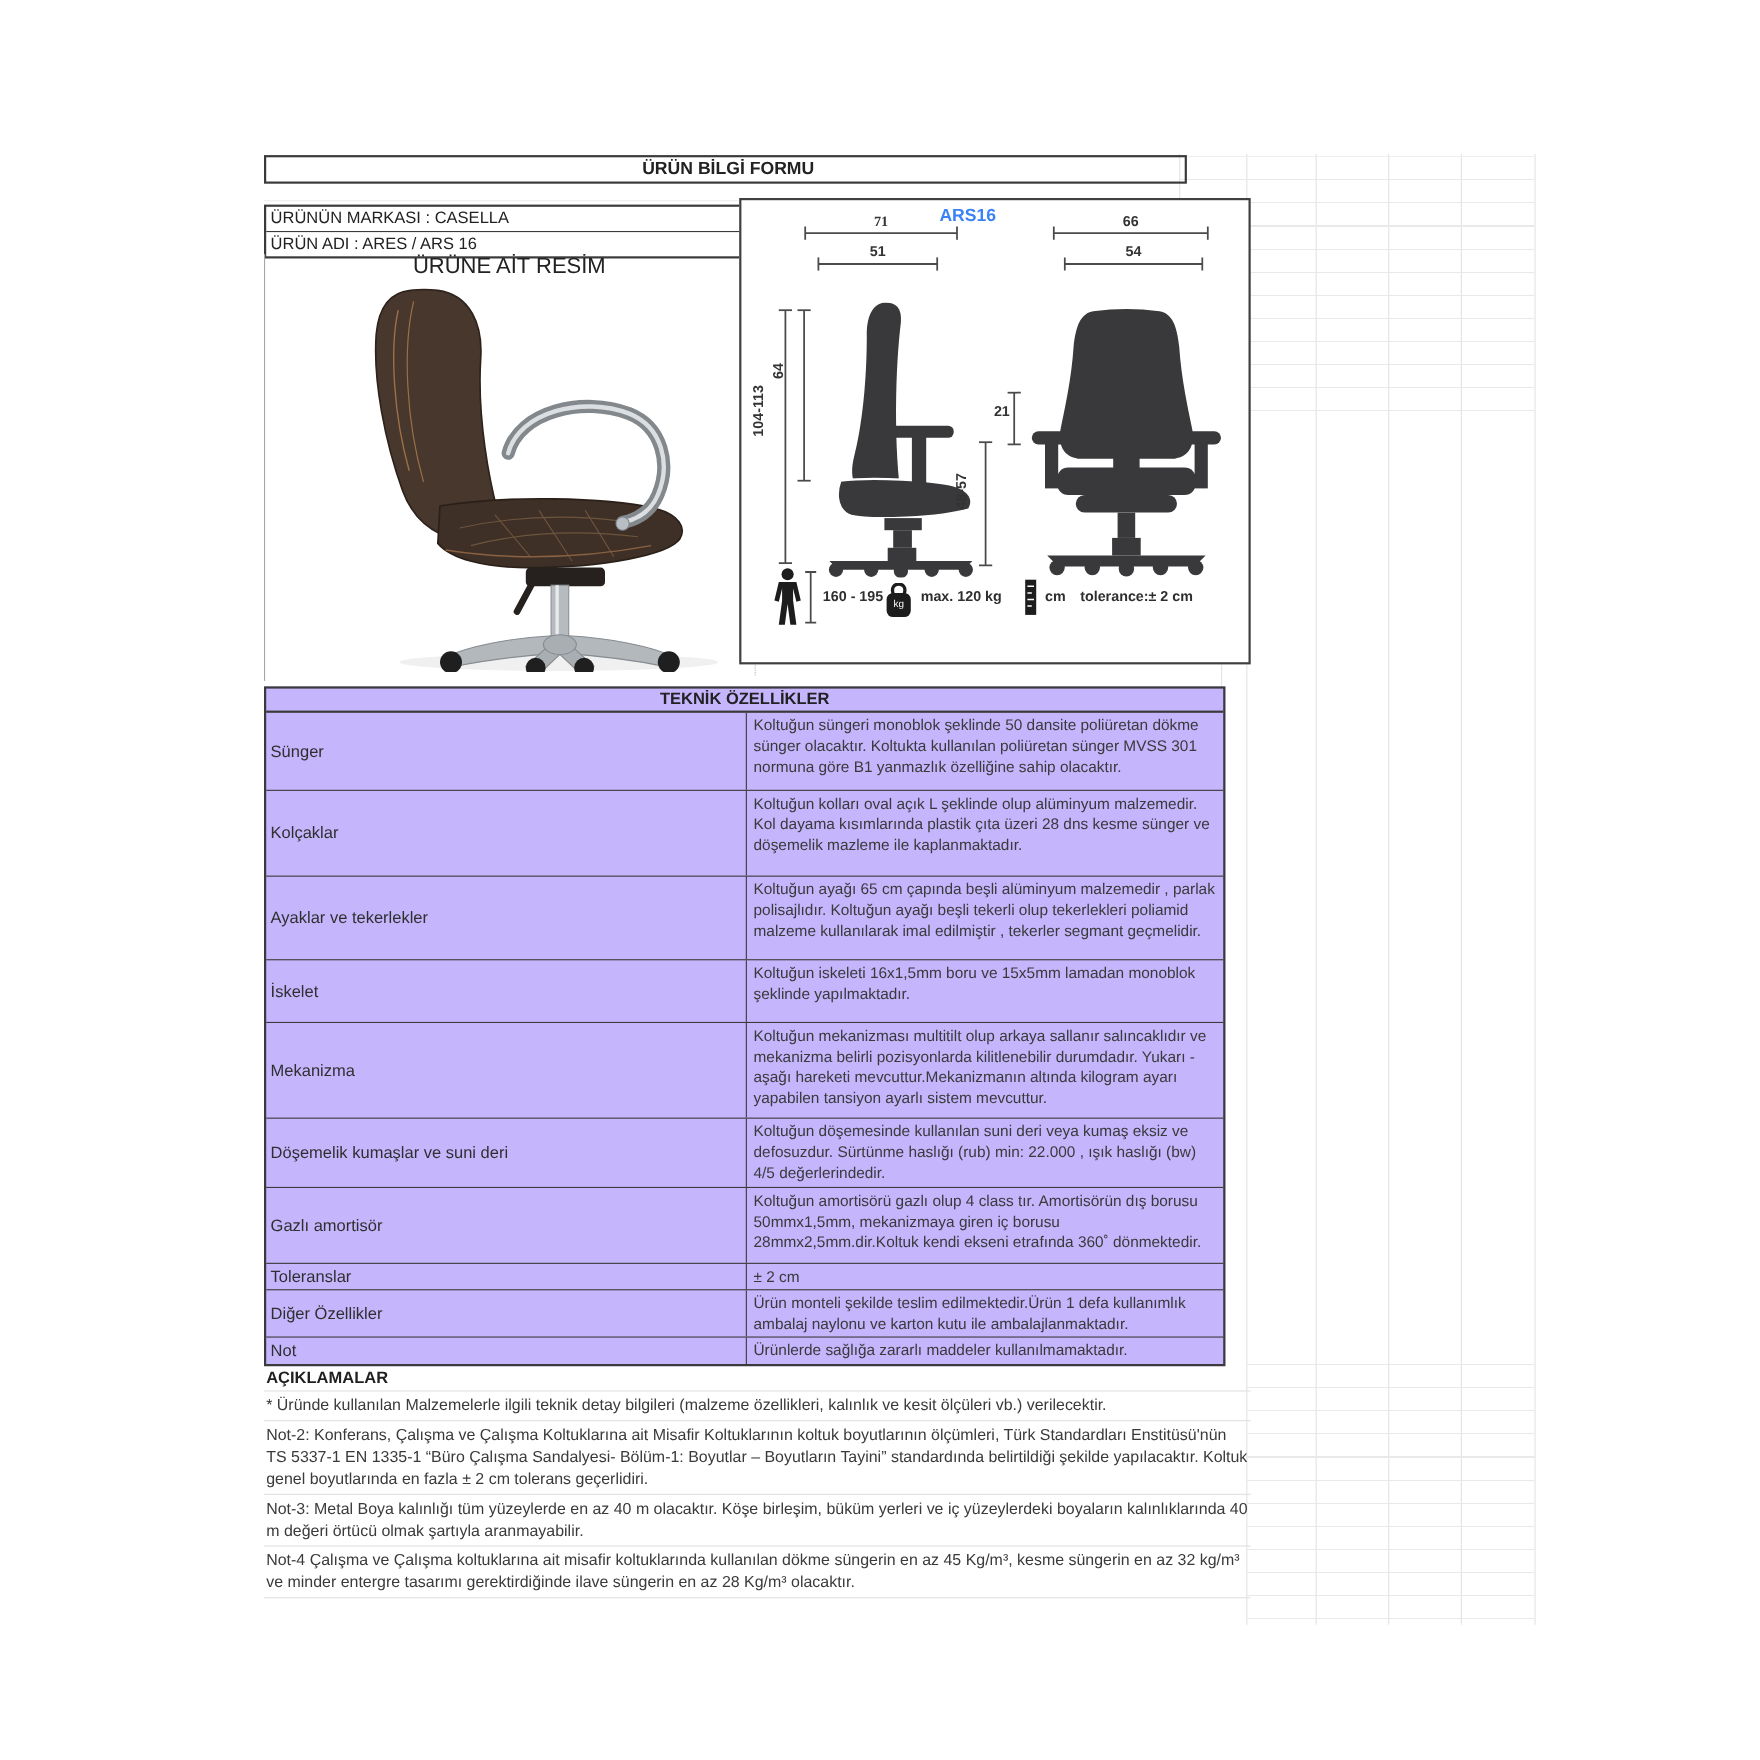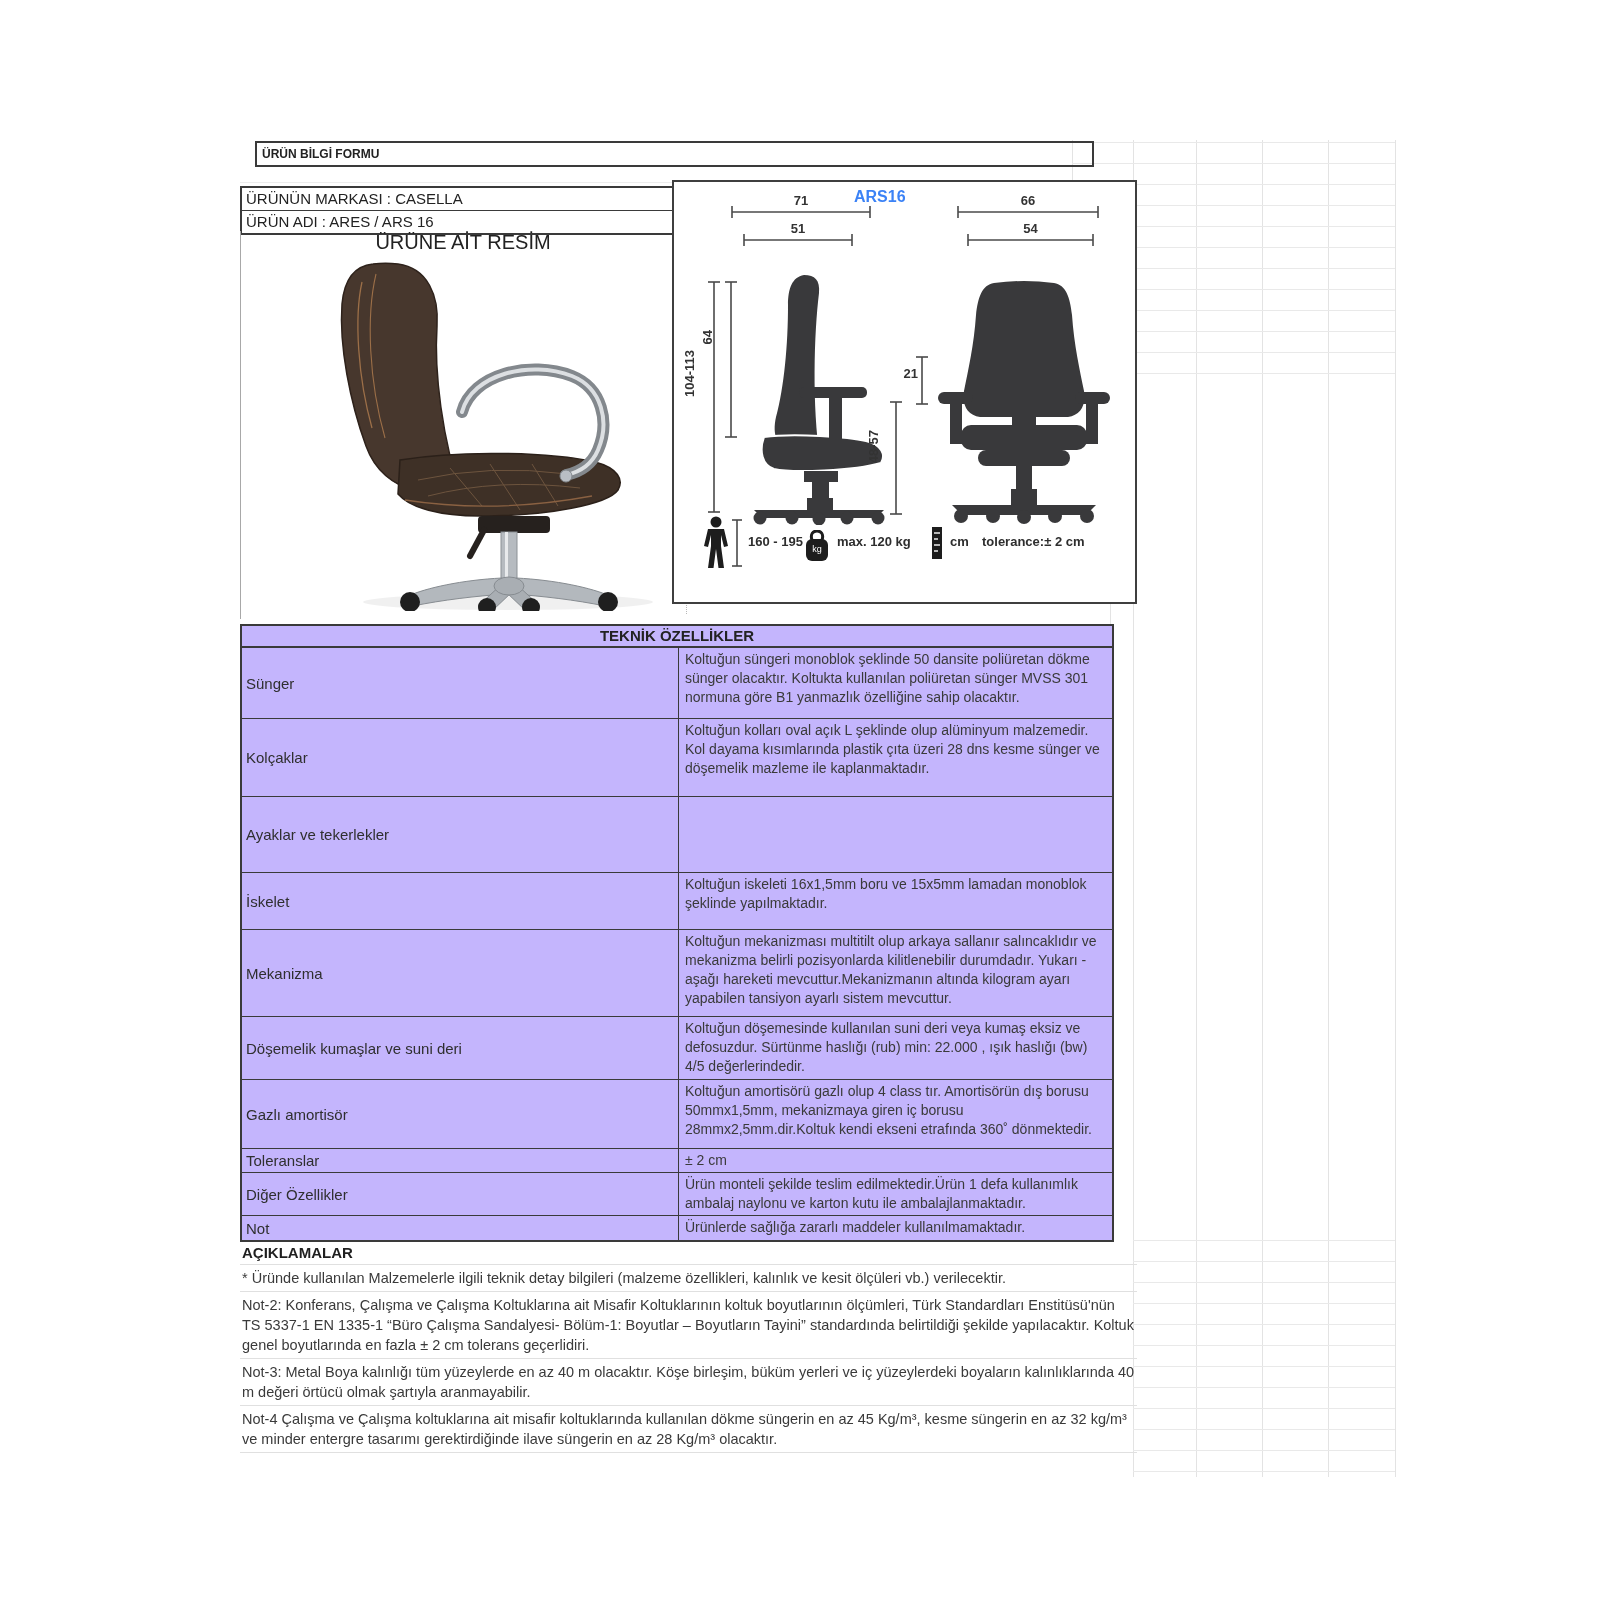--- a/index.html
+++ b/index.html
@@ -4,22 +4,22 @@
 <style>
   html,body{margin:0;padding:0;background:#fff;}
   .sheet{position:relative;width:1600px;height:1600px;background:#ffffff;
          font-family:"Liberation Sans",sans-serif;color:#333;overflow:hidden;}
   .abs{position:absolute;}
   
   .vgrid{position:absolute;width:1px;background:#e3e3e3;}
   .hband{position:absolute;background-image:repeating-linear-gradient(to bottom,#e9e9e9 0 1px,transparent 1px 21px);}
   .hline{position:absolute;height:1px;background:#ededed;}
   
-  .title-box{left:255px;top:141px;width:830px;height:22px;border:2px solid #3a3a3a;
-             font-weight:bold;font-size:12px;line-height:22px;padding-left:5px;color:#222;}
+  .title-box{left:240px;top:141px;width:830px;height:22px;border:2px solid #3a3a3a;
+             font-weight:bold;font-size:16px;line-height:22px;padding-left:5px;color:#222;text-align:center;}
   .idbox{left:240px;top:186px;width:444px;border:2px solid #3a3a3a;}
   .idbox .row{height:22px;line-height:22px;font-size:15px;color:#222;padding-left:4px;}
   .idbox .row+.row{border-top:1.5px solid #3a3a3a;}
   .resim-header{left:240px;top:231px;width:446px;height:23px;text-align:center;
                 font-size:20px;line-height:23px;color:#222;border-right:1px dotted #9a9a9a;}
   .leftedge{left:240px;top:231px;width:1px;height:388px;background:#a8a8a8;}
   .printbreak{left:686px;top:254px;width:0px;height:360px;border-left:1px dotted #b8b8b8;}
   
   .diagram{left:672px;top:180px;width:461px;height:420px;border:2px solid #3f3f3f;background:#fff;}
   .diagram .model{position:absolute;left:180px;top:6px;width:120px;
@@ -171,21 +171,21 @@
         <rect x="77" y="214" width="26" height="16"></rect>
         <path d="M18,230 L162,230 L152,240 L28,240 Z"></path>
         <circle cx="27" cy="241" r="7"></circle>
           <circle cx="59" cy="241" r="7"></circle>
           <circle cx="90" cy="242" r="7"></circle>
         <circle cx="121" cy="241" r="7"></circle>
           <circle cx="153" cy="241" r="7"></circle>
       </g>
     </svg>
 
-    <div class="dimlabel" style="left:58px;top:11px;width:138px;">71</div>
+    <div class="dimlabel" style="left:58px;top:11px;width:138px;font-family:Liberation Serif, serif;">71</div>
     <div class="dimlabel" style="left:70px;top:39px;width:108px;">51</div>
     <div class="dimlabel" style="left:284px;top:11px;width:140px;">66</div>
     <div class="dimlabel" style="left:294px;top:39px;width:125px;">54</div>
     <div class="vlabel" style="left:8px;top:168px;">104-113</div>
     <div class="vlabel" style="left:26px;top:148px;">64</div>
     <div class="vlabel" style="left:192px;top:248px;">48-57</div>
     <div class="dimlabel" style="left:220px;top:184px;width:24px;text-align:right;">21</div>
 
     <svg class="abs" style="left:26px;top:334px;" width="32" height="54" viewBox="0 0 32 54">
       <g fill="#1d1d1d">
@@ -220,20 +220,21 @@
     <div class="spec-row" style="min-height:70px;">
       <div class="spec-label">Sünger</div>
       <div class="spec-text">Koltuğun süngeri monoblok şeklinde 50 dansite poliüretan dökme sünger olacaktır. Koltukta kullanılan poliüretan sünger MVSS 301 normuna göre B1 yanmazlık özelliğine sahip olacaktır.</div>
     </div>
     <div class="spec-row" style="min-height:77px;">
       <div class="spec-label">Kolçaklar</div>
       <div class="spec-text">Koltuğun kolları oval açık L şeklinde olup alüminyum malzemedir. Kol dayama kısımlarında plastik çıta üzeri 28 dns kesme sünger ve döşemelik mazleme ile kaplanmaktadır.</div>
     </div>
     <div class="spec-row" style="min-height:75px;">
       <div class="spec-label">Ayaklar ve tekerlekler</div>
+      <div class="spec-text">Koltuğun ayağı 65 cm çapında beşli alüminyum malzemedir , parlak polisajlıdır. Koltuğun ayağı beşli tekerli olup tekerlekleri poliamid malzeme kullanılarak imal edilmiştir , tekerler segmant geçmelidir.</div>
     </div>
     <div class="spec-row" style="min-height:56px;">
       <div class="spec-label">İskelet</div>
       <div class="spec-text">Koltuğun iskeleti 16x1,5mm boru ve 15x5mm lamadan monoblok şeklinde yapılmaktadır.</div>
     </div>
     <div class="spec-row" style="min-height:86px;">
       <div class="spec-label">Mekanizma</div>
       <div class="spec-text">Koltuğun mekanizması multitilt olup arkaya sallanır salıncaklıdır ve mekanizma belirli pozisyonlarda kilitlenebilir durumdadır. Yukarı - aşağı hareketi mevcuttur.Mekanizmanın altında kilogram ayarı yapabilen tansiyon ayarlı sistem mevcuttur.</div>
     </div>
     <div class="spec-row" style="min-height:62px;">

